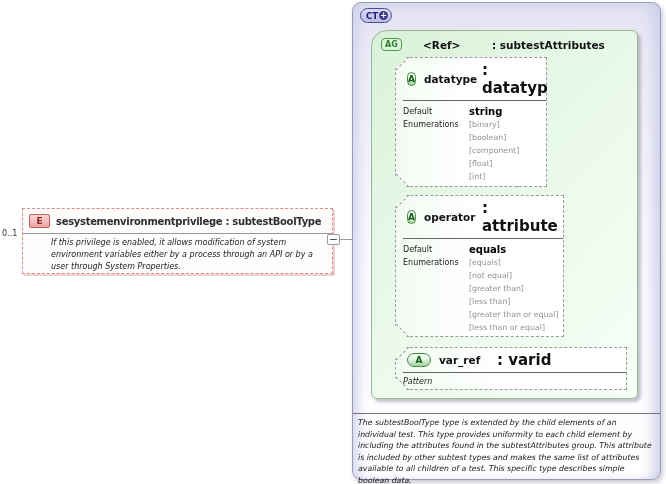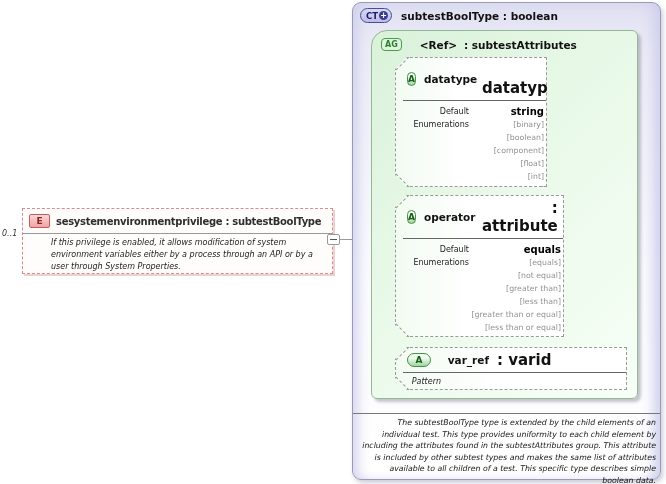--- a/index.html
+++ b/index.html
@@ -1,21 +1,21 @@
 <!DOCTYPE html>
 <html><head>
 <meta charset="utf-8">
 <style>
   * { margin:0; padding:0; box-sizing:border-box; }
   html,body { background:#fff; }
   body { font-family:"DejaVu Sans","Liberation Sans",sans-serif; }
   #stage { position:relative; width:666px; height:484px; background:#fff; overflow:hidden; }
 
   
-  .cardinality { position:absolute; left:2px; top:229px; font-size:8px; font-style:italic; color:#333; }
+  .cardinality { position:absolute; left:2px; top:229px; font-size:8px; color:#333; }
   .element-box {
     position:absolute; left:22px; top:208px; width:311px; height:66px;
     background:#fffcfc; border:1px dashed #d98c8c;
     box-shadow:2px 2px 0 rgba(215,150,150,.45);
   }
   .element-header { display:flex; align-items:center; gap:6px; height:25px; padding:0 6px; border-bottom:1px solid #999; }
   .badge-e {
     display:inline-flex; align-items:center; justify-content:center;
     width:21px; height:14px; font-size:9px; font-weight:bold; color:#8a2424;
     background:linear-gradient(to bottom,#fbd6d6,#f0a4a4); border:1px solid #bd5f5f; border-radius:2px;
@@ -35,21 +35,20 @@
   .collapse-handle .minus { width:7px; height:1px; background:#555; }
 
   
   .ct-box {
     position:absolute; left:352px; top:2px; width:309px; height:478px;
     border:1px solid #9a9ab8; border-radius:9px;
     background:linear-gradient(to bottom,#dfdff2 0%,#ececf7 10%,#fafaff 55%,#ffffff 100%);
     box-shadow:2px 3px 5px rgba(110,110,150,.35),
       inset 10px 0 12px -5px rgba(205,205,235,.85),
       inset -12px 0 12px -5px rgba(205,205,235,.9);
-    text-align:right;
   }
   .ct-header { position:absolute; left:7px; top:5px; display:flex; align-items:center; gap:9px; }
   .badge-ct {
     display:inline-flex; align-items:center; justify-content:center; gap:1px;
     height:15px; padding:0 3px 0 5px; border-radius:8px;
     background:linear-gradient(to bottom,#d9d9f3,#bdbde6); border:1px solid #4a4a96;
   }
   .badge-ct .ct-text { font-size:8.5px; font-weight:bold; color:#1a1a70; }
   .ct-plus {
     display:inline-flex; align-items:center; justify-content:center;
@@ -58,21 +57,21 @@
   }
   .ct-title { font-size:10.5px; font-weight:bold; color:#111; white-space:nowrap; }
 
   
   .ag-box {
     position:absolute; left:18px; top:27px; width:267px; height:369px;
     background:linear-gradient(135deg,#d9f1d9 0%,#e9f9e9 45%,#f7fff7 100%);
     border:1px solid #94b894; border-radius:16px 6px 6px 6px;
     box-shadow:3px 3px 3px rgba(140,140,155,.5);
   }
-  .ag-header { display:flex; align-items:center; gap:7px; padding:7px 8px 0 9px; }
+  .ag-header { display:flex; align-items:center; gap:21px; padding:7px 8px 0 9px; }
   .badge-ag {
     display:inline-flex; align-items:center; justify-content:center;
     width:21px; height:13px; font-size:8px; font-weight:bold; color:#2e7d2e;
     background:#ddf5dd; border:1px solid #4e9a4e; border-radius:4px;
   }
   .ag-name { font-size:10.5px; font-weight:bold; color:#111; min-width:48px; }
   .ag-type { font-size:10.5px; font-weight:bold; color:#111; }
 
   
   .attr-box {
@@ -132,21 +131,20 @@
     <span class="minus"></span>
   </div>
 
   <div class="ct-box">
 
     <div class="ct-header">
       <span class="badge-ct">
         <span class="ct-text">CT</span>
         <span class="ct-plus">+</span>
       </span>
-      <span class="ct-title">subtestBoolType : boolean</span>
     </div>
 
     <div class="ag-box">
       <div class="ag-header">
         <span class="badge-ag">AG</span>
         <span class="ag-name">&lt;Ref&gt;</span>
         <span class="ag-type">: subtestAttributes</span>
       </div>
 
       <div class="attr-box" style="left:23px; top:26px; width:152px; height:130px;">

